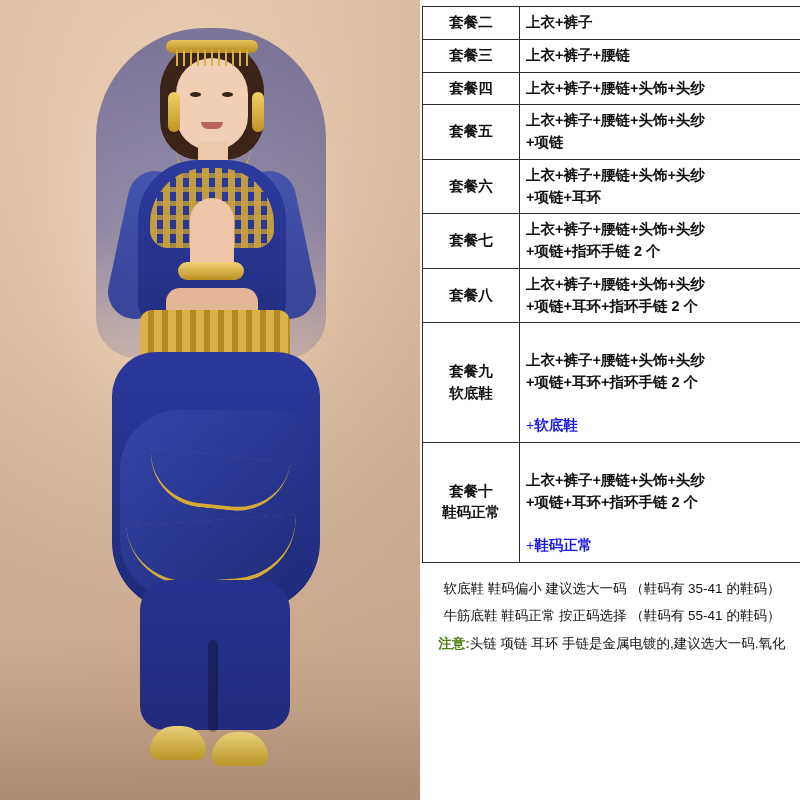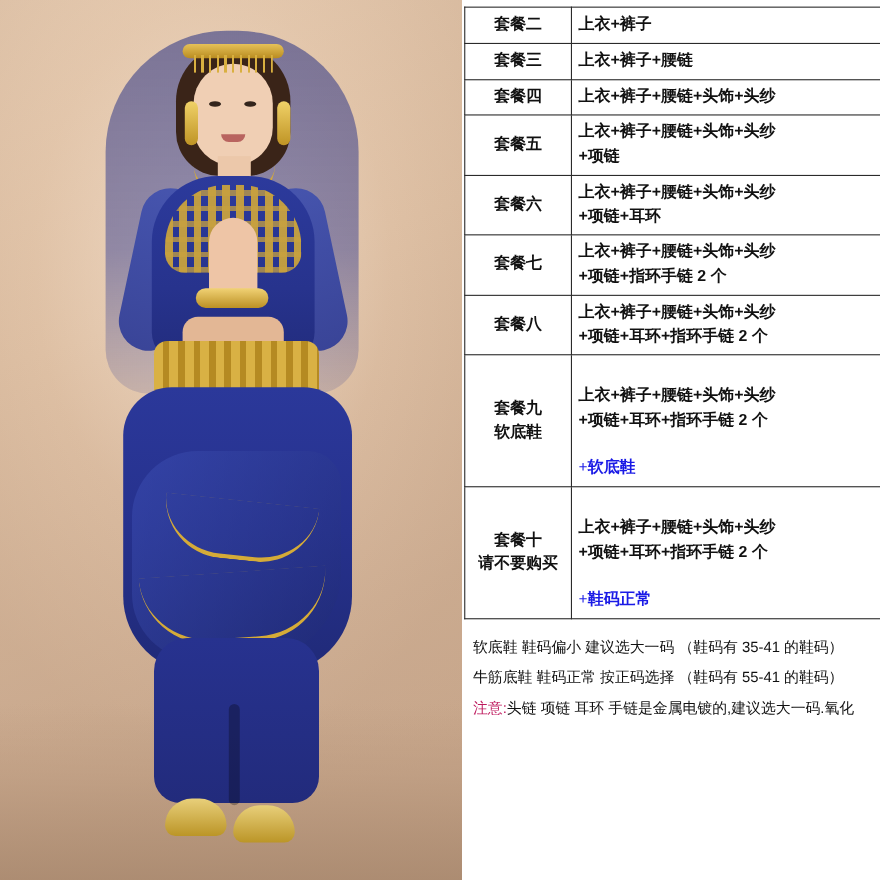--- a/index.html
+++ b/index.html
@@ -237,22 +237,23 @@
     white-space: pre-line;
   }
   .shoe-blue { color: #1a1ae6; font-family: Liberation Serif, serif; }
 
   .notes {
     margin-top: 12px;
     padding-left: 8px;
     font-size: 13.5px;
     color: #111111;
     line-height: 2.05;
-  }
-  .warn-label { color: #be185d; font-weight: normal; }
+    text-align: center;
+  }
+  .warn-label { color: #4d7c0f; font-weight: bold; }
 </style>
 </head>
 <body>
 
 <div class="page">
 
   <div class="photo-pane">
     <div class="photo-bg-glow"></div>
     <div class="floor"></div>
     <div class="model">
@@ -327,21 +328,21 @@
           <td class="combo-name">套餐九
 软底鞋</td>
           <td class="combo-desc">
             <span>上衣+裤子+腰链+头饰+头纱
 +项链+耳环+指环手链 2 个</span><br>
             <span class="shoe-blue">+软底鞋</span>
           </td>
         </tr>
         <tr>
           <td class="combo-name">套餐十
-请不要购买</td>
+鞋码正常</td>
           <td class="combo-desc">
             <span>上衣+裤子+腰链+头饰+头纱
 +项链+耳环+指环手链 2 个</span><br>
             <span class="shoe-blue">+鞋码正常</span>
           </td>
         </tr>
       </tbody>
     </table>
 
     <div class="notes">

